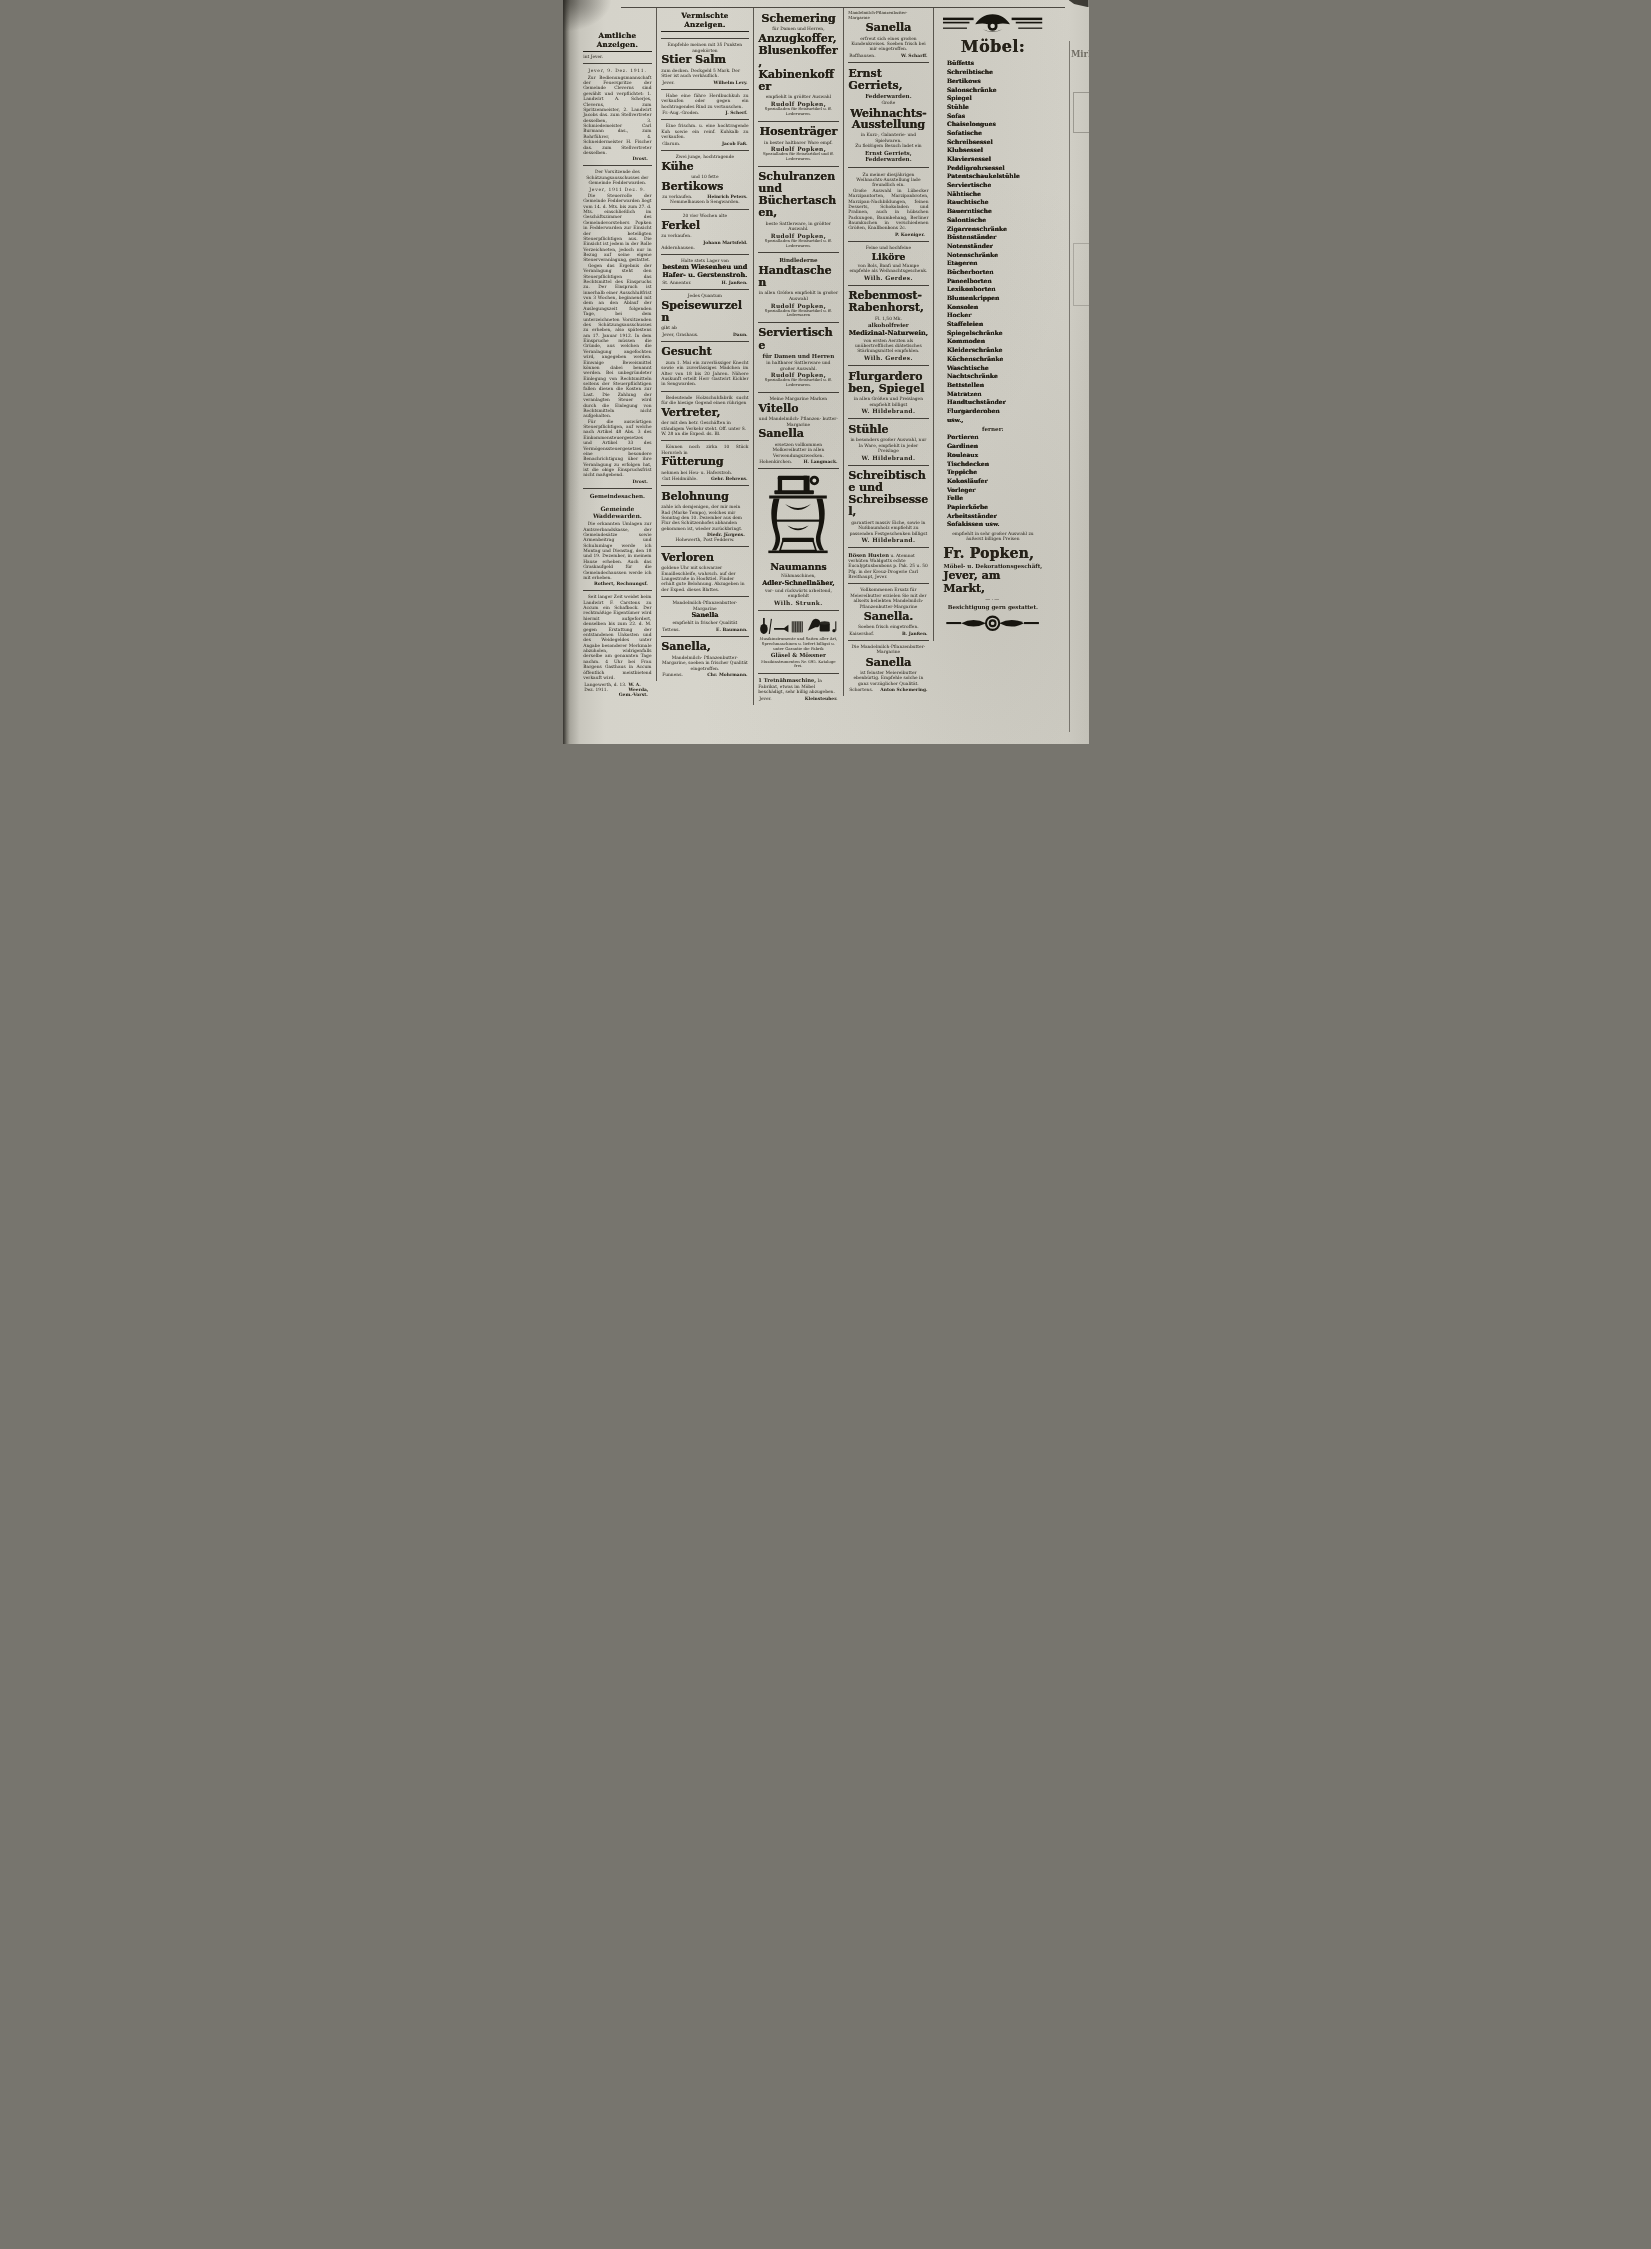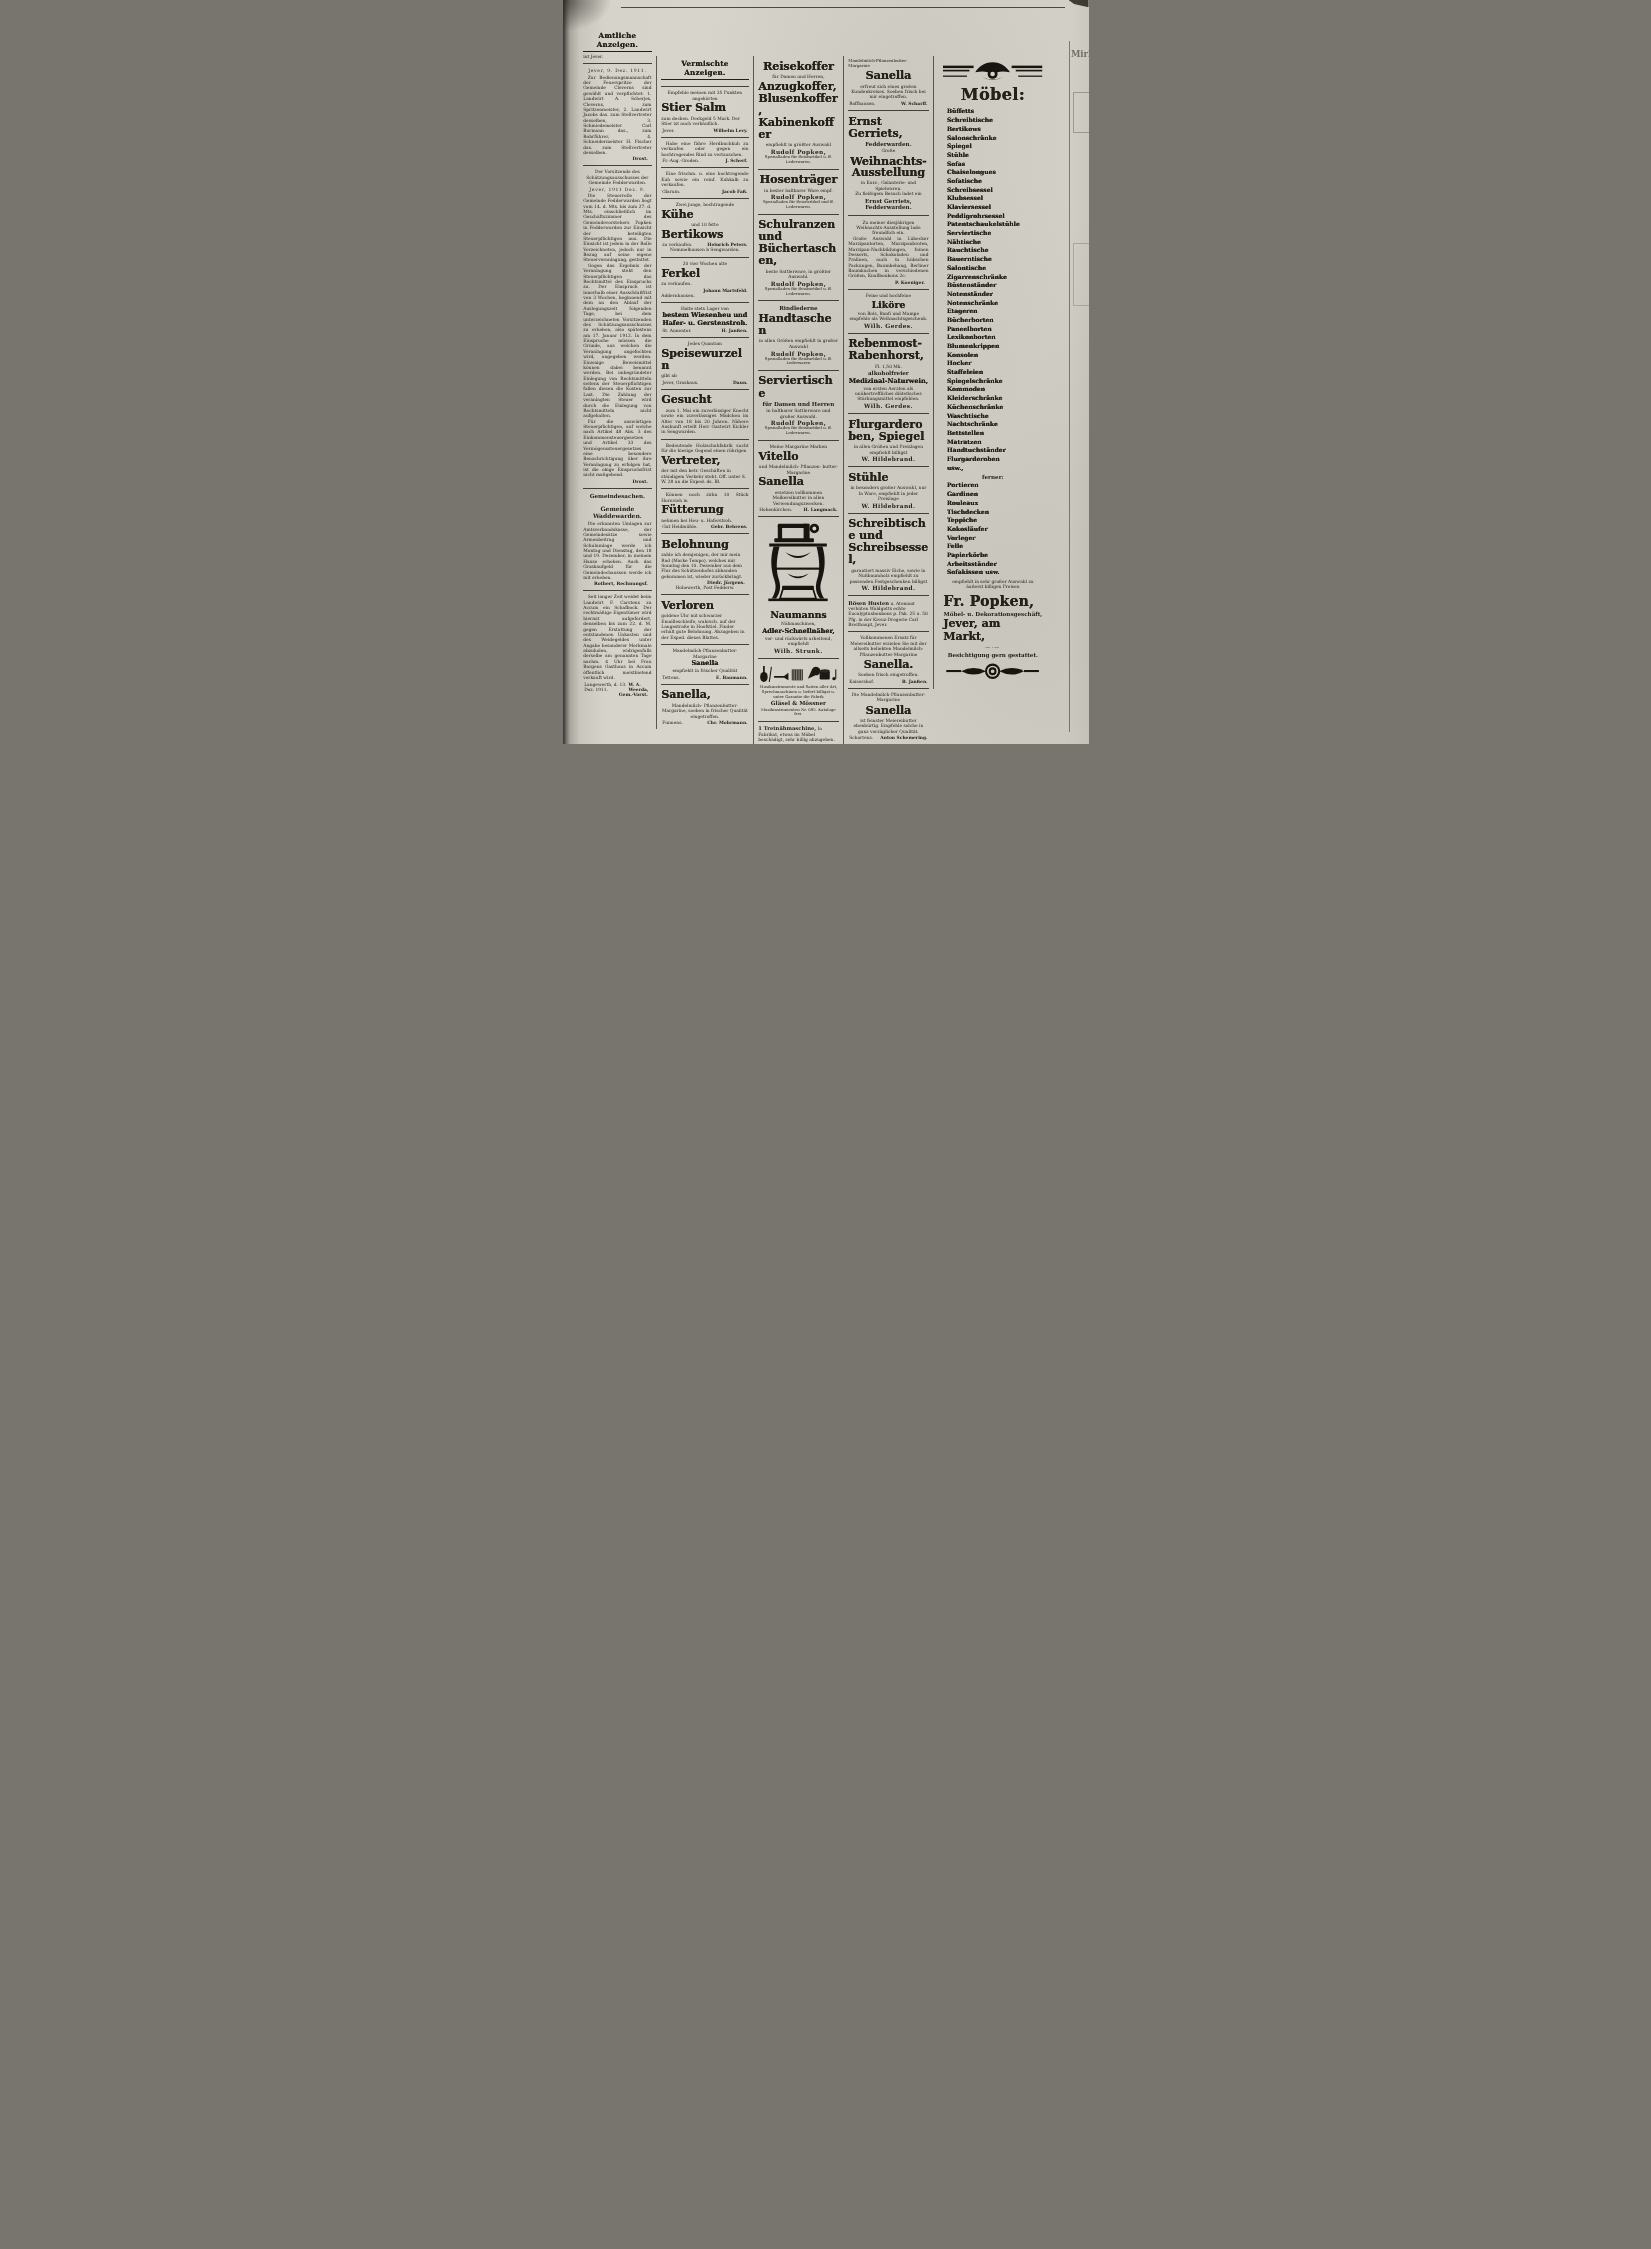--- a/index.html
+++ b/index.html
@@ -17,21 +17,21 @@
   .gutter{ position:absolute; left:0; top:0; bottom:0; width:7.2px;
     background:linear-gradient(90deg, rgba(45,43,38,.85), rgba(98,96,88,.45) 55%, transparent); }
   .corner-tl{ position:absolute; left:0; top:0; width:49px; height:31.5px;
     background:radial-gradient(ellipse at 0 0, rgba(40,38,33,.65), transparent 70%); }
   .corner-tr{ position:absolute; right:0; top:0; width:20px; height:7.2px; background:#24221c;
     clip-path:polygon(0 0,100% 0,100% 100%,28% 55%); opacity:.85; }
   .top-rule{ position:absolute; top:6.7px; left:58px; right:24px; height:0.9px; background:#2a2721; opacity:.8; }
 
   .cols{ position:absolute; left:7.2px; top:8px; display:flex; align-items:flex-start; }
   .col{ padding:0 4px; overflow:hidden; }
-  .col + .col{ border-left:0.4px solid rgba(38,34,27,.7);margin-top:48px; }
+  .col + .col{ border-left:0.4px solid rgba(38,34,27,.7); }
   [data-col="0"]{ width:88px; padding-top:20px; padding-left:15px; margin-left:-1.8px; }
   [data-col="1"]{ width:97px; }
   [data-col="2"]{ width:90px; }
   [data-col="3"]{ width:90px; }
   [data-col="4"]{ width:114px; padding-left:9px; }
 
   .ad{ padding:3.1px 0.4px 4px; }
   .ad + .ad{ border-top:0.4px solid rgba(32,29,23,.8); }
 
   p{ overflow-wrap:break-word; hyphens:auto; }
@@ -229,21 +229,21 @@
           <p class="b-h2">Sanella,</p>
           <p class="b-bodyc">Mandelmilch- Pflanzenbutter-Margarine, soeben in frischer Qualität eingetroffen.</p>
           <div class="b-sigrow">
             <span>Funnens.</span>
             <span class="sr-name">Chr. Mohrmann.</span>
           </div>
         </div>
       </div>
     <div class="col" data-col="2">
         <div class="ad">
-          <p class="b-h1">Reisekoffer</p>
+          <p class="b-h1">Schemering</p>
           <p class="b-bodyc">für Damen und Herren,</p>
           <p class="b-h2">Anzugkoffer, Blusenkoffer, Kabinenkoffer</p>
           <p class="b-bodyc">empfiehlt in größter Auswahl</p>
           <p class="b-name">Rudolf Popken,</p>
           <p class="b-small">Spezialladen für Reiseartikel u. ff. Lederwaren.</p>
         </div>
         <div class="ad">
           <p class="b-h1">Hosenträger</p>
           <p class="b-bodyc">in bester haltbarer Ware empf.</p>
           <p class="b-name">Rudolf Popken,</p>

